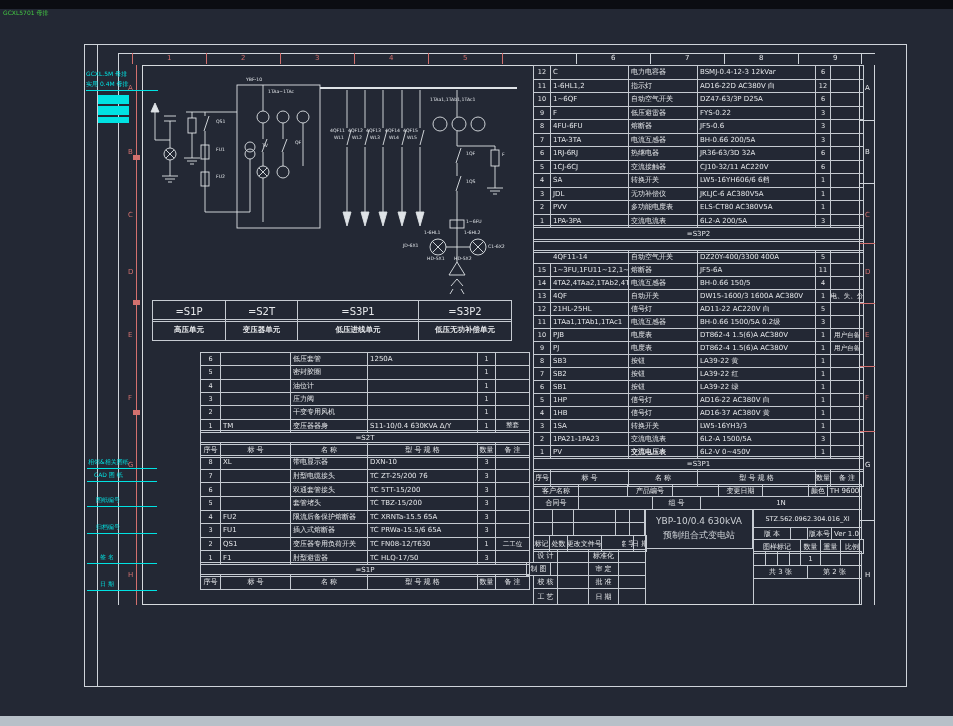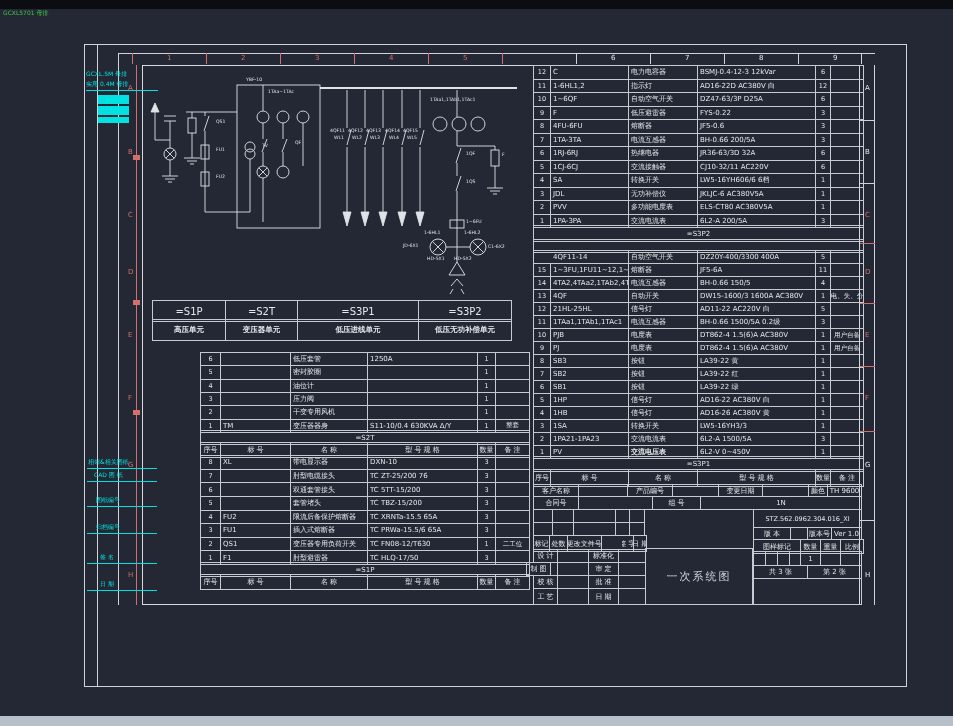--- a/index.html
+++ b/index.html
@@ -343,21 +343,21 @@
         <div class="pcell c1" style="width: 78px;">1HP</div>
         <div class="pcell c2" style="width: 69px;">信号灯</div>
         <div class="pcell c3" style="width: 118px;">AD16-22 AC380V 白</div>
         <div class="pcell c4" style="width: 15px;">1</div>
         <div class="pcell c5" style="width: 32px;"></div>
       </div>
       <div class="prow">
         <div class="pcell c0" style="width: 17px;">4</div>
         <div class="pcell c1" style="width: 78px;">1HB</div>
         <div class="pcell c2" style="width: 69px;">信号灯</div>
-        <div class="pcell c3" style="width: 118px;">AD16-26 AC380V 黄</div>
+        <div class="pcell c3" style="width: 118px;">AD16-37 AC380V 黄</div>
         <div class="pcell c4" style="width: 15px;">1</div>
         <div class="pcell c5" style="width: 32px;"></div>
       </div>
       <div class="prow">
         <div class="pcell c0" style="width: 17px;">3</div>
         <div class="pcell c1" style="width: 78px;">1SA</div>
         <div class="pcell c2" style="width: 69px;">转换开关</div>
         <div class="pcell c3" style="width: 118px;">LW5-16YH3/3</div>
         <div class="pcell c4" style="width: 15px;">1</div>
         <div class="pcell c5" style="width: 32px;"></div>
@@ -579,21 +579,24 @@
   <div class="cell" style="left:618px;top:562px;width:28px;height:14px"></div>
   <div class="cell" style="left:533px;top:575px;width:25px;height:14px">校 核</div>
   <div class="cell" style="left:557px;top:575px;width:32px;height:14px"></div>
   <div class="cell" style="left:588px;top:575px;width:31px;height:14px">批 准</div>
   <div class="cell" style="left:618px;top:575px;width:28px;height:14px"></div>
   <div class="cell" style="left:533px;top:588px;width:25px;height:17px">工 艺</div>
   <div class="cell" style="left:557px;top:588px;width:32px;height:17px"></div>
   <div class="cell" style="left:588px;top:588px;width:31px;height:17px">日 期</div>
   <div class="cell" style="left:618px;top:588px;width:28px;height:17px"></div>
 
-  <div class="cell" id="dwgtitle" style="left:645px;top:548px;width:108px;height:57px">一次系统图</div>
+  <div class="cell" id="prodtitle" style="left:645px;top:509px;width:108px;height:40px">
+    <span>YBP-10/0.4  630kVA</span>
+    <span>预制组合式变电站</span>
+  </div>
 
   <div class="cell" style="left:753px;top:509px;width:109px;height:19px;font-size:6.5px">STZ.562.0962.304.016_XI</div>
   <div class="cell" style="left:753px;top:527px;width:38px;height:13px">版 本</div>
   <div class="cell" style="left:790px;top:527px;width:18px;height:13px"></div>
   <div class="cell" style="left:807px;top:527px;width:25px;height:13px">版本号</div>
   <div class="cell" style="left:831px;top:527px;width:31px;height:13px">Ver 1.0</div>
   <div class="ptable hrow" style="left:753px;top:539px;width:109px;height:13px">
       <div class="prow">
         <div class="pcell" style="width: 47px;">图样标记</div>
         <div class="pcell" style="width: 20px;">数量</div>

